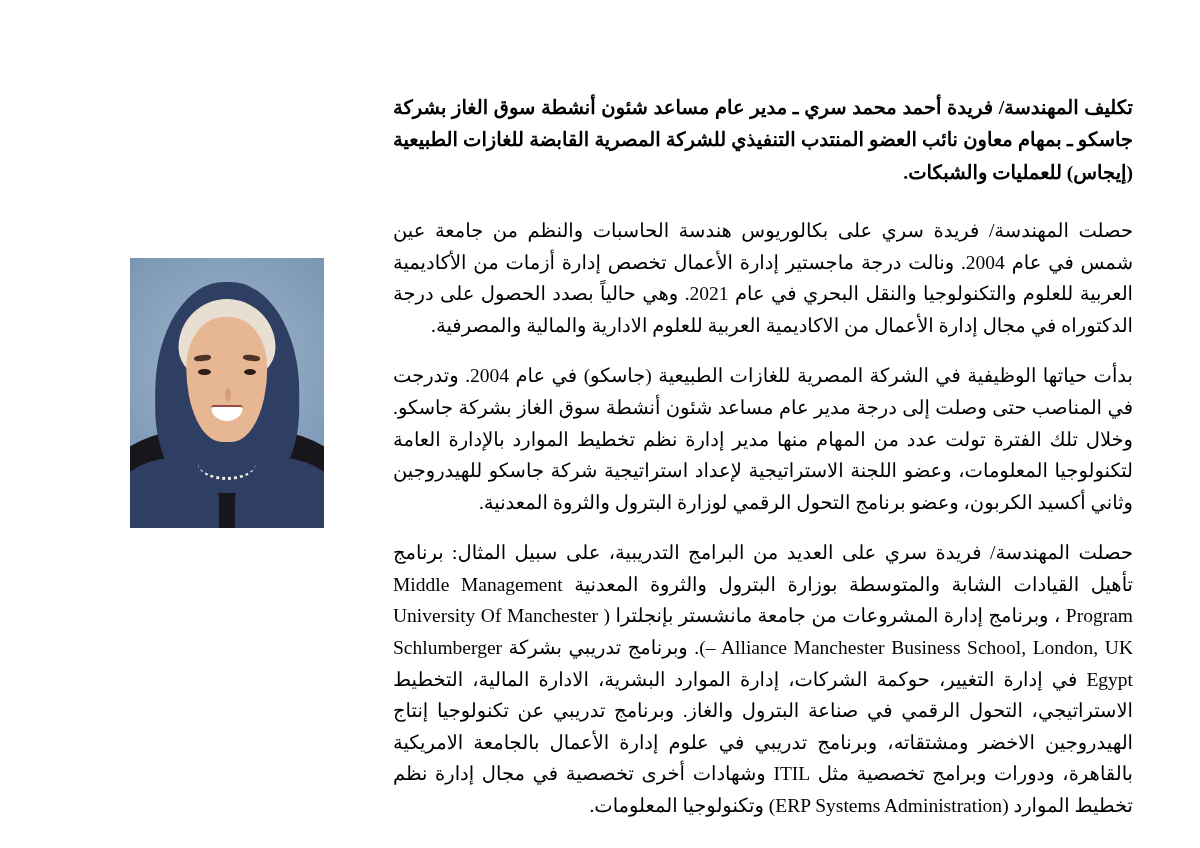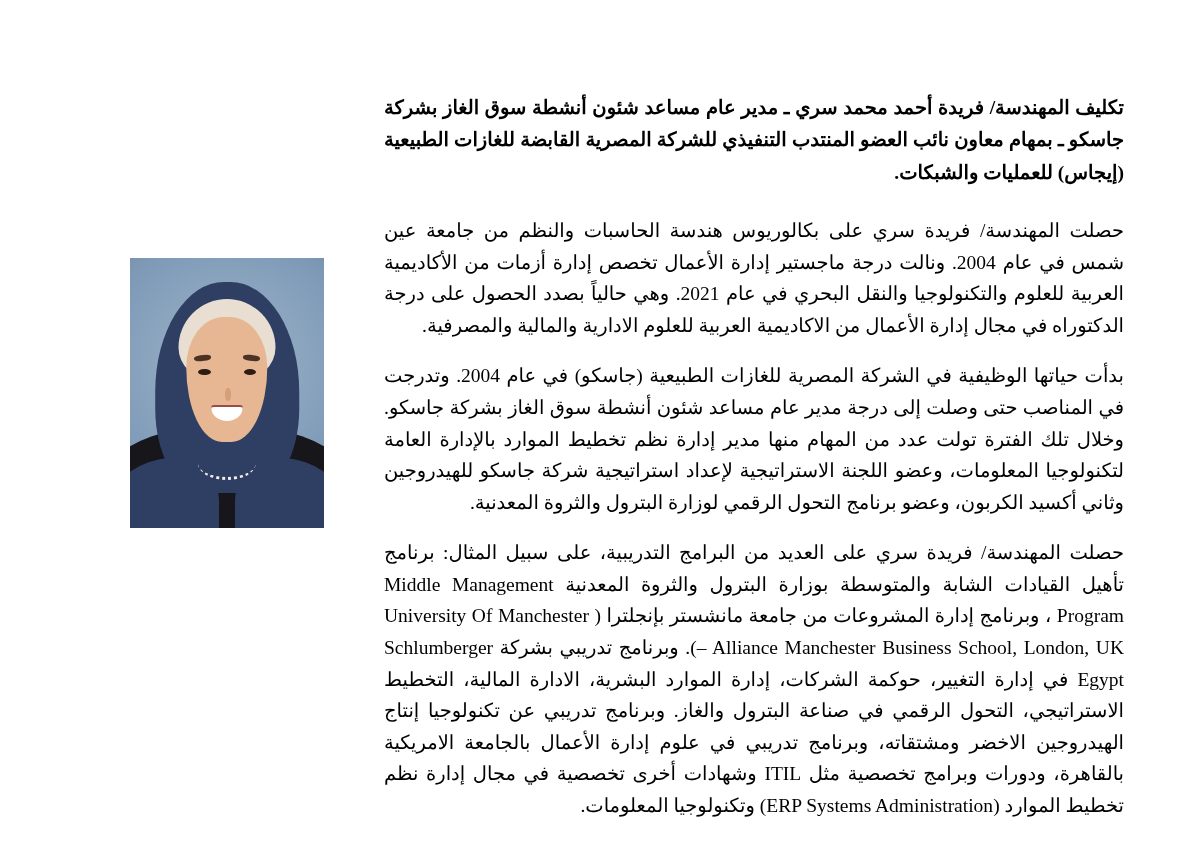--- a/index.html
+++ b/index.html
@@ -147,21 +147,21 @@
     bottom: 0;
     width: 58%;
     height: 26%;
     background: #2f3f63;
     border-radius: 40% 60% 0 0 / 60% 80% 0 0;
   }
 
   
   .text-col {
     position: absolute;
-    right: 76px;
+    right: 67px;
     top: 92px;
     width: 740px;
     text-align: justify;
     text-justify: inter-word;
     direction: rtl;
     font-size: 19.5px;
     line-height: 1.62;
   }
   .para {
     margin: 0 0 19px 0;

